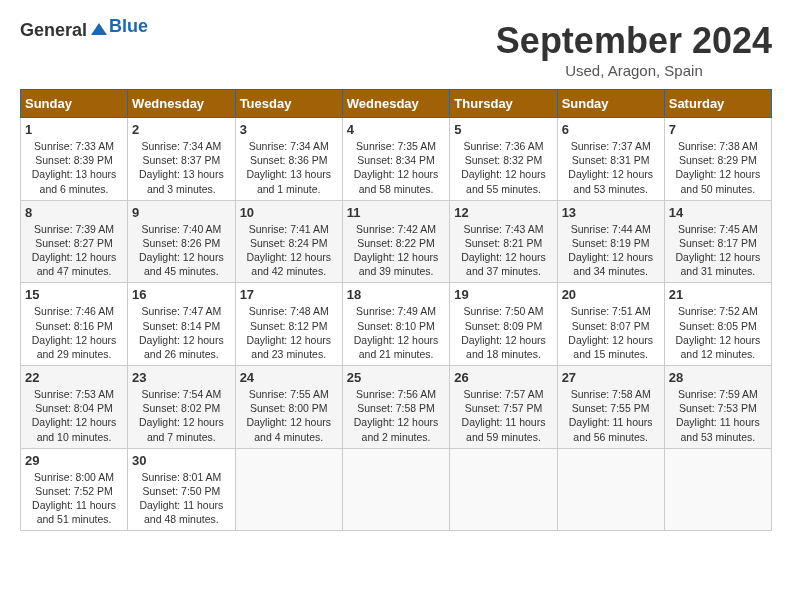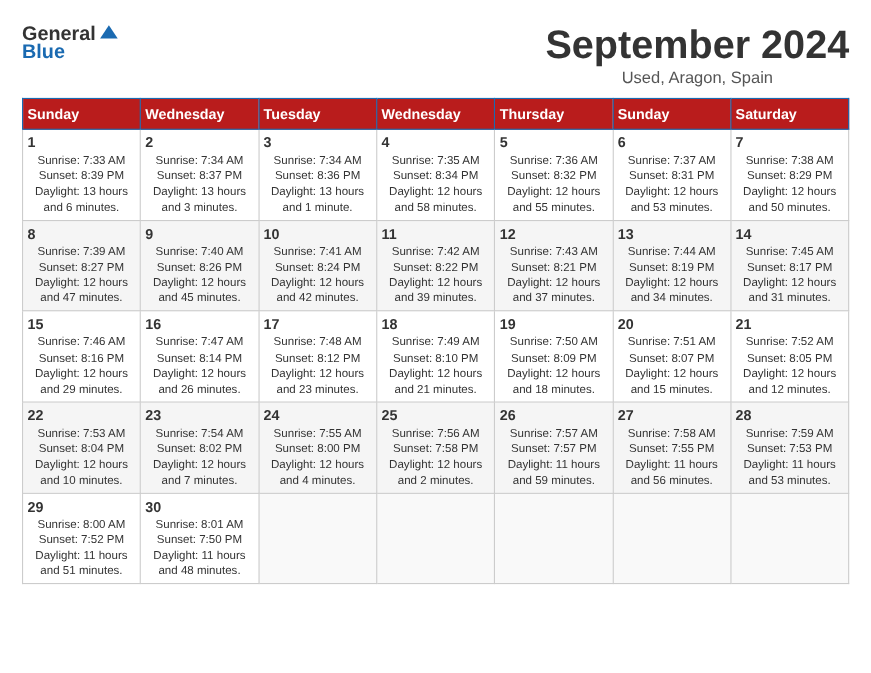--- a/index.html
+++ b/index.html
@@ -11,21 +11,21 @@
       padding: 20px;
     }
     .header {
       display: flex;
       justify-content: space-between;
       align-items: flex-start;
       margin-bottom: 10px;
     }
     .logo {
       display: flex;
-      flex-direction: column;
+      flex-direction: row;
       align-items: flex-start;
     }
     .logo-text {
       display: flex;
       align-items: center;
     }
     .logo-general {
       font-size: 18px;
       font-weight: bold;
       color: #333;
@@ -51,21 +51,21 @@
     .location {
       font-size: 15px;
       color: #555;
     }
     .calendar {
       width: 100%;
       border-collapse: collapse;
       font-size: 11px;
     }
     .calendar th {
-      background-color: #b91c1c;
+      background-color: #a16207;
       color: #fff;
       padding: 6px 4px;
       text-align: left;
       font-size: 13px;
       font-weight: bold;
       border: 1px solid #1a6ab1;
     }
     .calendar td {
       vertical-align: top;
       padding: 4px 4px;

